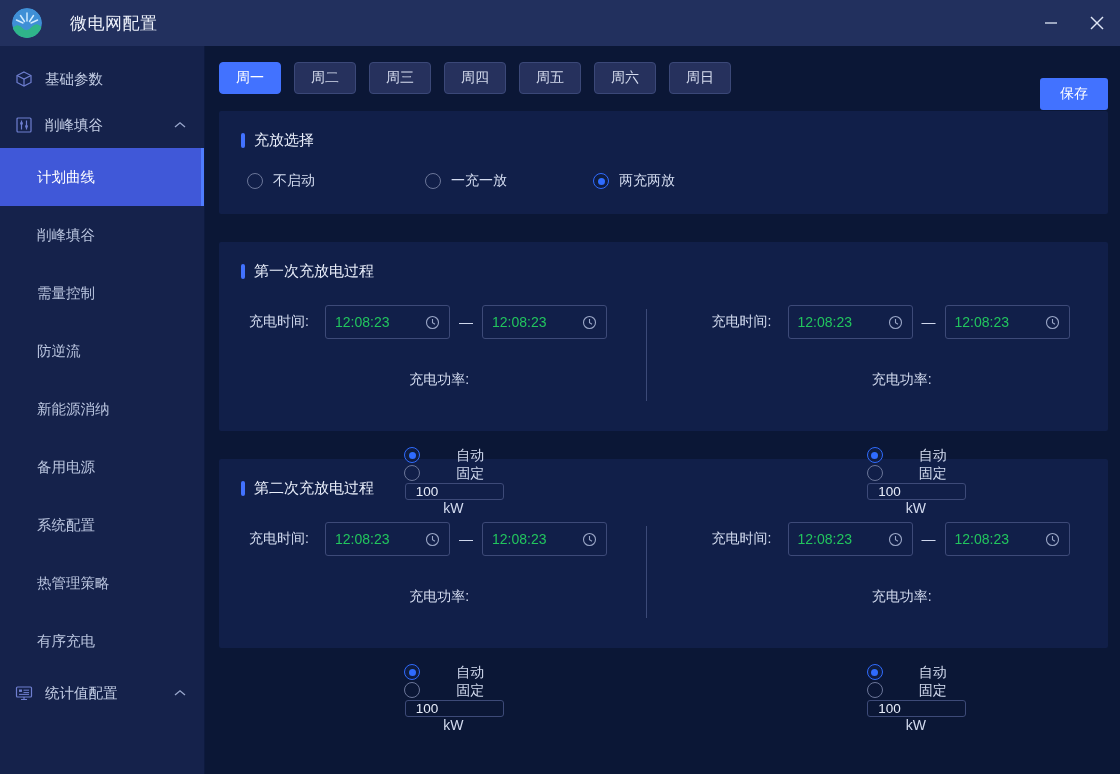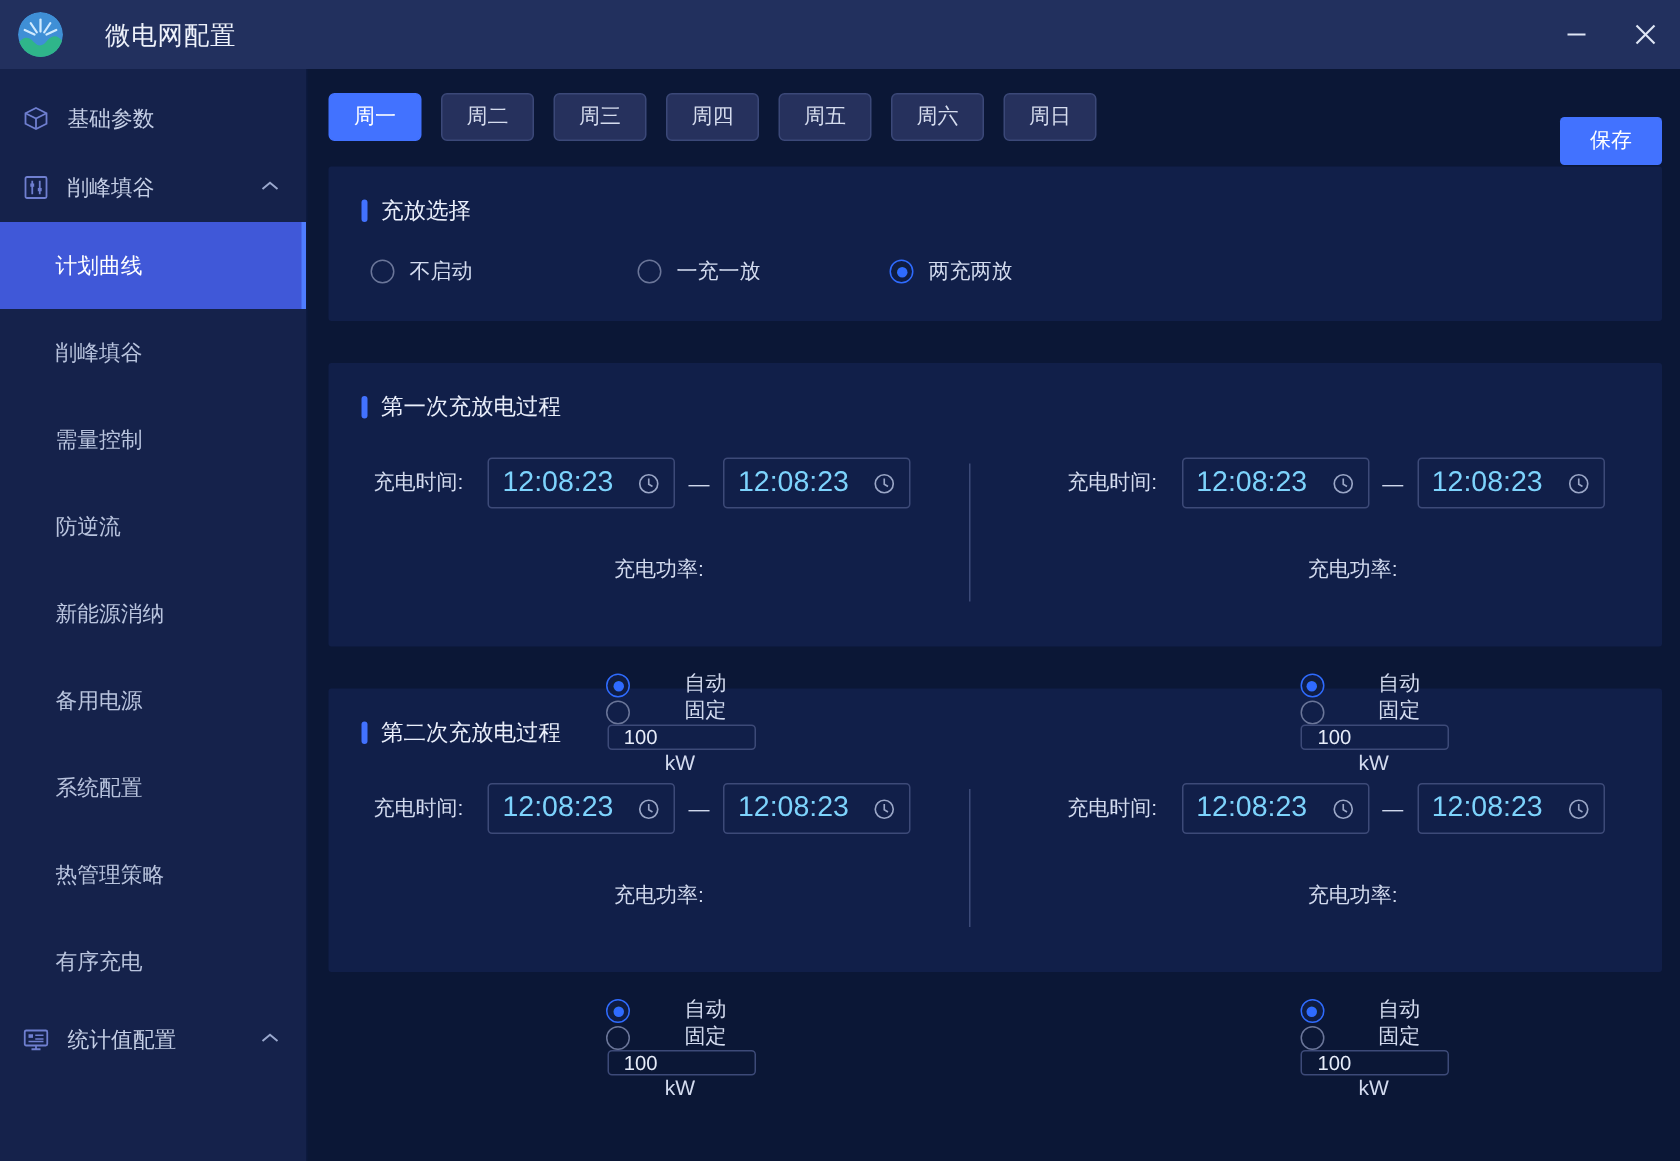--- a/index.html
+++ b/index.html
@@ -109,26 +109,26 @@
   .divider { width: 1px; background: #3c4a78; align-self: stretch; margin: 4px 0; }
 
   .field-row { display: flex; align-items: center; height: 34px; }
   .field-row + .field-row { margin-top: 32px; flex-direction: column; }
   .flabel { color: #d3dbef; font-size: 14px; width: 76px; flex: 0 0 76px; }
   .time-input {
     width: 125px; height: 34px; border: 1px solid #3d4a78; border-radius: 3px;
     background: transparent; display: flex; align-items: center; padding: 0 9px;
     position: relative; cursor: text;
   }
-  .time-input .val { color: #7dd3fc; font-size: 19px; }
+  .time-input .val { color: #22c55e; font-size: 14px; }
   .clock-ic { margin-left: auto; color: #9aa6c6; display: flex; }
   .clock-ic svg { display: block; }
   .dash { color: #cfd7ec; font-size: 14px; margin: 0 9px; }
 
-  .rad-sm { display: flex; align-items: flex-end; margin-right: 6px; cursor: pointer; gap: 28px; }
+  .rad-sm { display: flex; align-items: flex-start; margin-right: 6px; cursor: pointer; gap: 28px; }
   .rad-sm .radio { margin-right: 8px; }
   .rad-sm .t { color: #d3dbef; font-size: 14px; }
   .gap-r { width: 20px; }
   .num-input {
     width: 99px; height: 34px; border: 1px solid #3d4a78; border-radius: 3px;
     background: transparent; color: #e7ecf9; font-size: 13.5px;
     padding: 0 10px; font-family: inherit; margin-left: 14px;
   }
   .unit { color: #d3dbef; font-size: 14px; margin-left: 12px; }
 </style>

